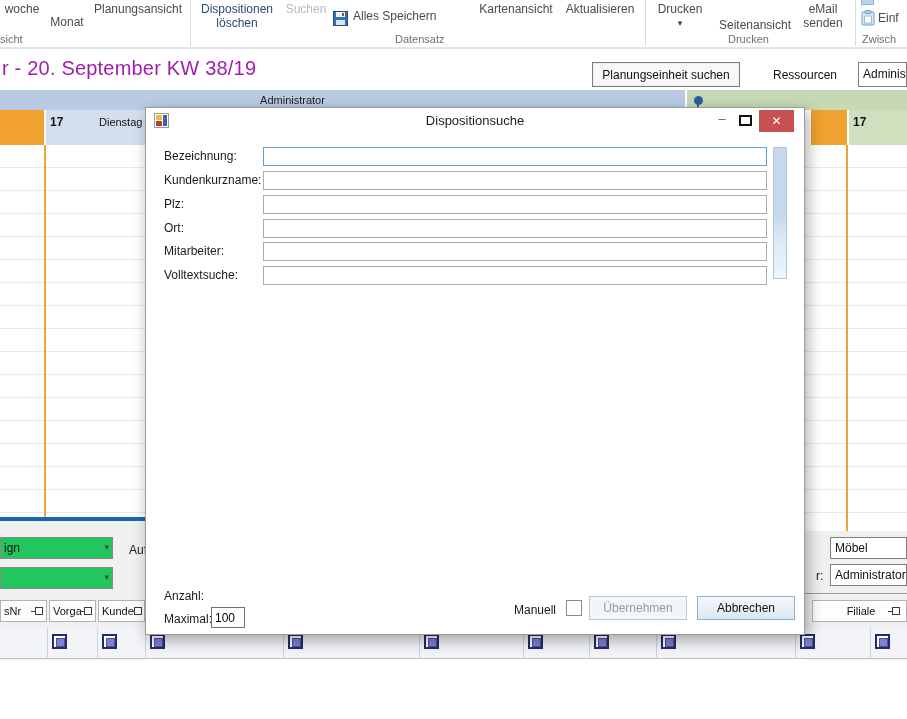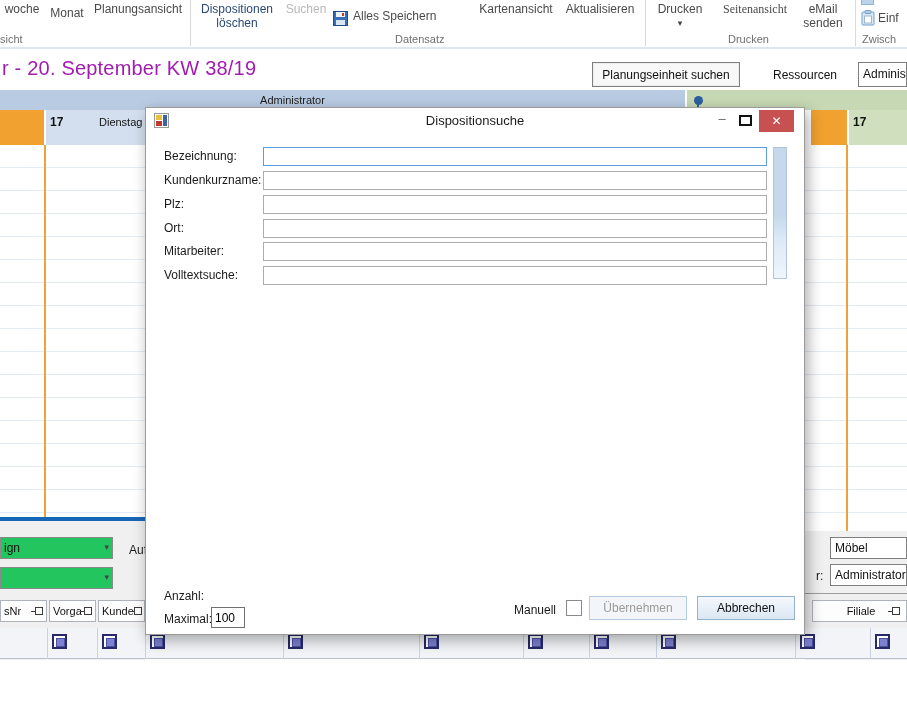--- a/index.html
+++ b/index.html
@@ -86,38 +86,38 @@
   
   .icn { position:absolute; }
 </style>
 </head>
 <body>
 
 <div id="app">
 
   <div>
     <div class="rb-item" style="left:0;top:2px;width:44px;">woche</div>
-    <div class="rb-item" style="left:46px;top:6px;width:42px;text-align:center;">Monat</div>
+    <div class="rb-item" style="left:46px;top:15px;width:42px;text-align:center;">Monat</div>
     <div class="rb-item" style="left:90px;top:2px;width:96px;">Planungsansicht</div>
     <div class="rb-sep" style="left:190px;"></div>
     <div class="rb-item active" style="left:194px;top:2px;width:86px;">Dispositionen löschen</div>
     <div class="rb-item disabled" style="left:284px;top:2px;width:44px;">Suchen</div>
     <span class="icn" style="left:333px;top:11px;"><svg width="15" height="15">
           <rect x="0.5" y="0.5" width="14" height="14" fill="#3a6fb5" stroke="#1d4e89"></rect>
           <rect x="3" y="1" width="9" height="5" fill="#eef4fa"></rect>
           <rect x="9" y="2" width="2" height="3" fill="#c0392b"></rect>
           <rect x="3" y="9" width="9" height="5" fill="#d9e6f2"></rect>
         </svg></span>
     <div class="rb-item" style="left:353px;top:9px;width:86px;text-align:left;">Alles Speichern</div>
     <div class="rb-item" style="left:478px;top:2px;width:76px;">Kartenansicht</div>
     <div class="rb-item" style="left:563px;top:2px;width:74px;">Aktualisieren</div>
     <div class="rb-sep" style="left:645px;"></div>
     <div class="rb-item" style="left:657px;top:2px;width:46px;">Drucken</div>
     <div class="rb-item" style="left:672px;top:16px;width:16px;font-size:9px;color:#444;">▾</div>
-    <div class="rb-item" style="left:715px;top:2px;width:80px;font-family:Liberation Serif, serif;">Seitenansicht</div>
+    <div class="rb-item" style="left:715px;top:18px;width:80px;">Seitenansicht</div>
     <div class="rb-item" style="left:800px;top:2px;width:46px;">eMail senden</div>
     <div class="rb-sep" style="left:855px;"></div>
     <span class="icn" style="left:861px;top:0;width:13px;height:5px;background:#bcd3ea;border:1px solid #8fb3d6;border-top:none;"></span>
     <span class="icn" style="left:861px;top:10px;"><svg width="14" height="16">
           <rect x="1" y="2" width="12" height="13" rx="1" fill="#dceaf7" stroke="#6f9fcb"></rect>
           <rect x="4" y="0.5" width="6" height="3" rx="1" fill="#b7cfe6" stroke="#6f9fcb"></rect>
           <rect x="3.5" y="6" width="7" height="7" fill="#fff" stroke="#9cb8d2"></rect>
         </svg></span>
     <div class="rb-item" style="left:878px;top:11px;width:30px;text-align:left;">Einf</div>
 

